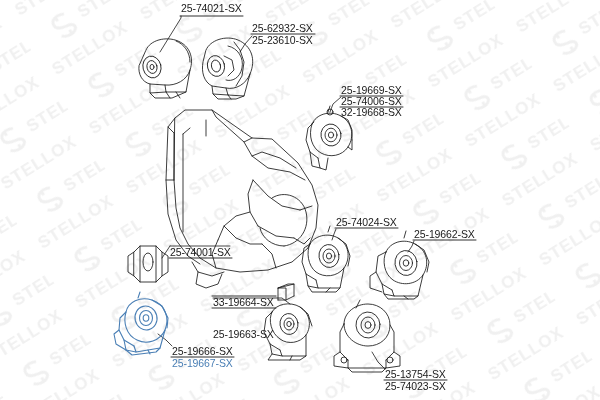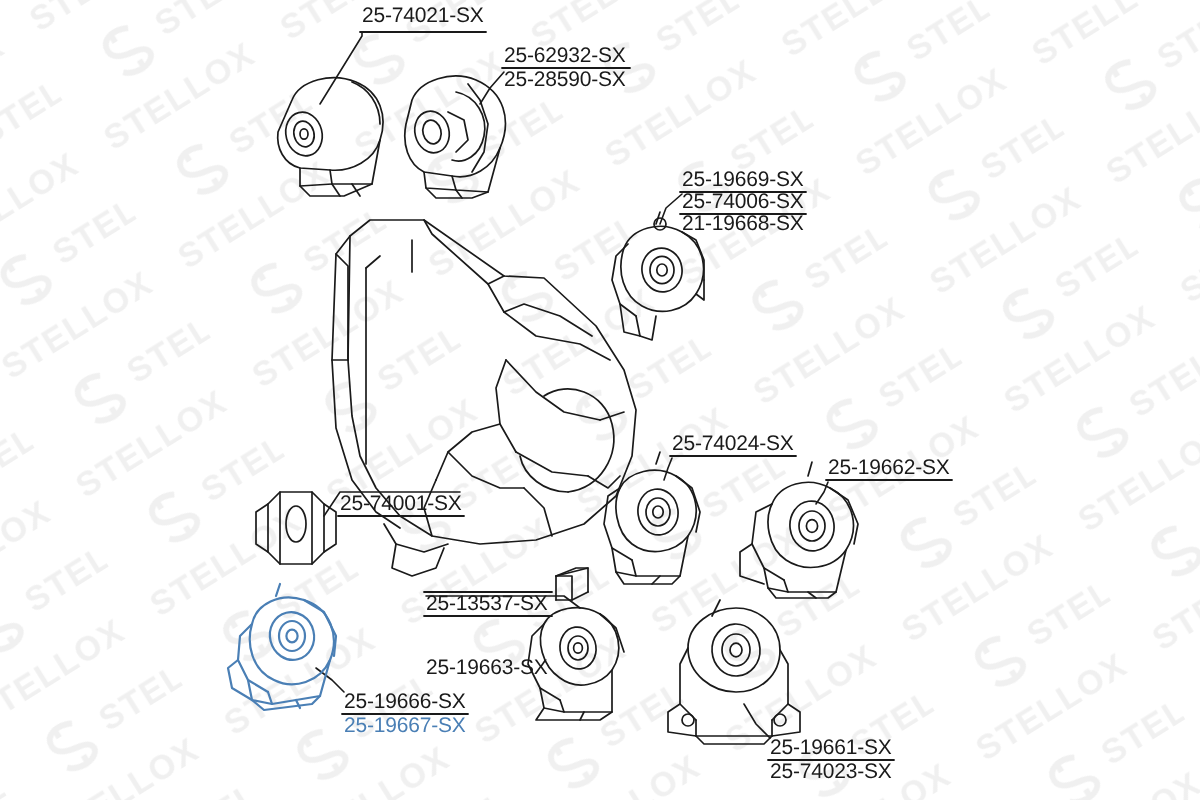--- a/index.html
+++ b/index.html
@@ -273,41 +273,41 @@
 
     <path d="M 171 368 L 234 368" stroke="#4a7fb5" stroke-width="0" fill="none"></path>
   </svg>
 
   <div class="label-layer">
 
     <div class="part-label" style="left:181px; top:3px;">25-74021-SX</div>
 
     <div class="part-label" style="left:252px; top:23px;">25-62932-SX</div>
 
-    <div class="part-label" style="left:252px; top:35px;">25-28590-SX</div>
+    <div class="part-label" style="left:252px; top:35px;">25-23610-SX</div>
 
     <div class="part-label" style="left:341px; top:85px;">25-19669-SX</div>
 
     <div class="part-label" style="left:341px; top:96px;text-align:center;">25-74006-SX</div>
 
-    <div class="part-label" style="left:341px; top:107px;">21-19668-SX</div>
+    <div class="part-label" style="left:341px; top:107px;">32-19668-SX</div>
 
     <div class="part-label" style="left:336px; top:217px;">25-74024-SX</div>
 
     <div class="part-label" style="left:414px; top:229px;">25-19662-SX</div>
 
     <div class="part-label" style="left:170px; top:247px;text-align:right;">25-74001-SX</div>
 
     <div class="part-label" style="left:213px; top:285px;margin-top:44px;">25-19663-SX</div>
 
-    <div class="part-label" style="left:213px; top:297px;">25-13537-SX</div>
+    <div class="part-label" style="left:213px; top:297px;">33-19664-SX</div>
 
     <div class="part-label" style="left:172px; top:346px;">25-19666-SX</div>
 
     <div class="part-label highlight" style="left:172px; top:358px;">25-19667-SX</div>
 
-    <div class="part-label" style="left:385px; top:369px;">25-19661-SX</div>
+    <div class="part-label" style="left:385px; top:369px;">25-13754-SX</div>
 
     <div class="part-label" style="left:385px; top:381px;">25-74023-SX</div>
 
   </div>
 
 </div>
 
 </body></html>

